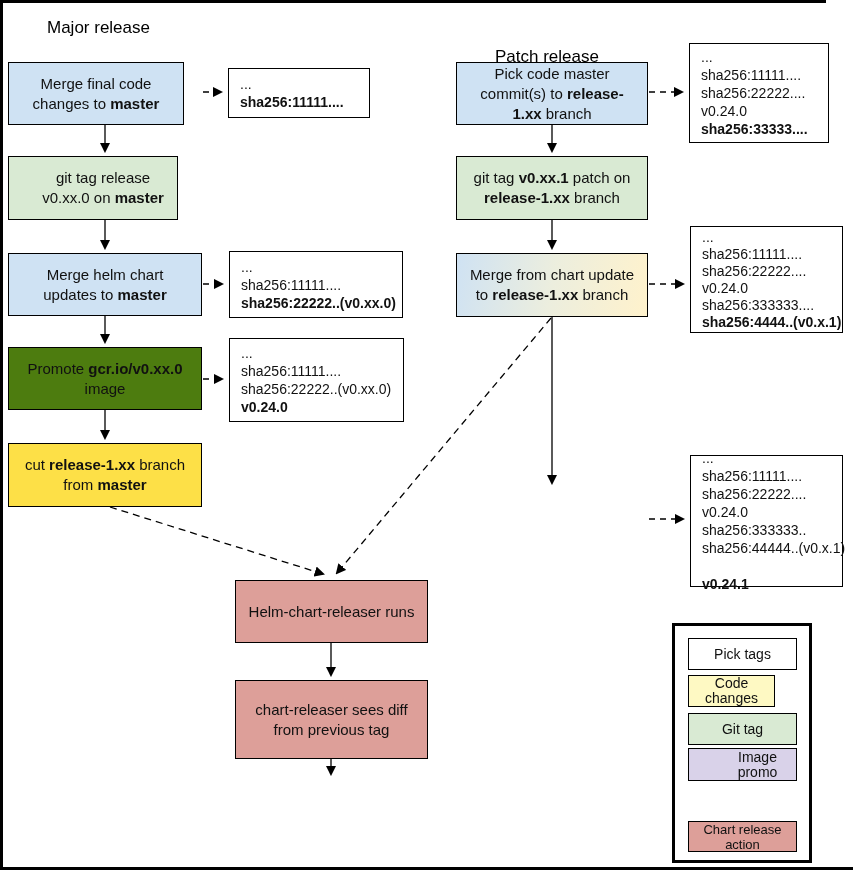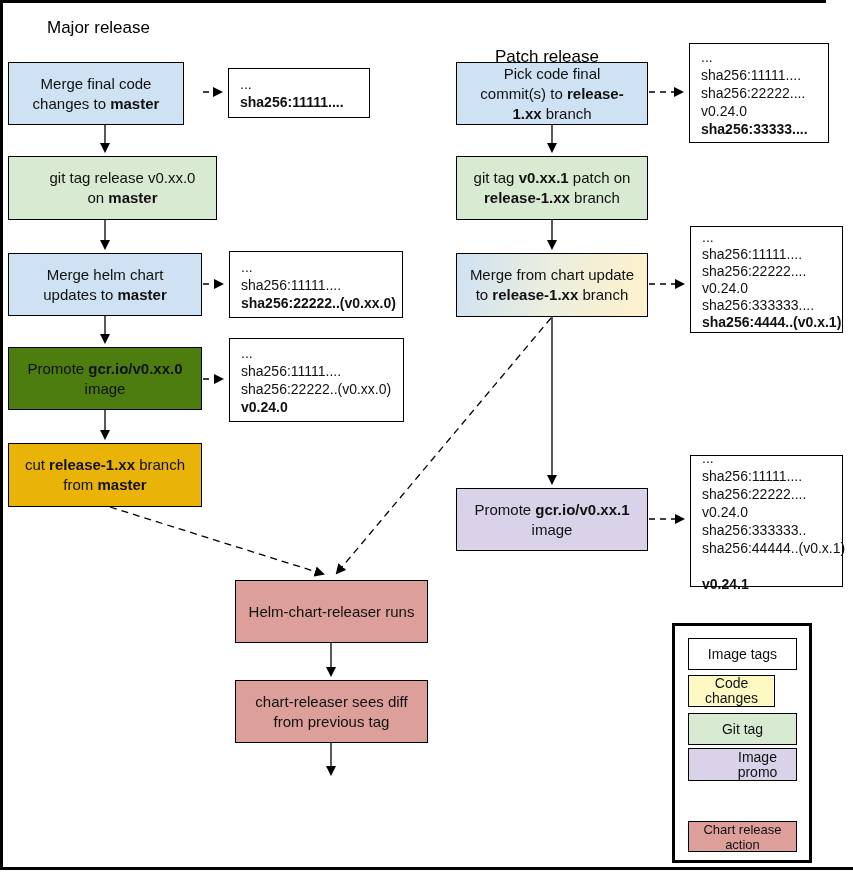--- a/index.html
+++ b/index.html
@@ -67,60 +67,57 @@
     <line x1="649" y1="284" x2="683" y2="284" stroke="#000" stroke-width="1.3" stroke-dasharray="6 5" marker-end="url(#ah)"></line>
     <line x1="649" y1="519" x2="683" y2="519" stroke="#000" stroke-width="1.3" stroke-dasharray="6 5" marker-end="url(#ah)"></line>
 
     <line x1="110" y1="507" x2="323" y2="574" stroke="#000" stroke-width="1.3" stroke-dasharray="7 5" marker-end="url(#ah)"></line>
     <line x1="551" y1="318" x2="337" y2="573" stroke="#000" stroke-width="1.3" stroke-dasharray="7 5" marker-end="url(#ah)"></line>
   </svg>
 
   <div class="box" style="left: 8px; top: 62px; width: 176px; height: 63px; background: rgb(207, 226, 243);">
       <div><span>Merge final code changes to </span><span style="font-weight: bold;">master</span></div>
     </div>
-  <div class="box" style="left: 8px; top: 156px; width: 209px; height: 64px; background: rgb(217, 234, 211); padding-left: 32px;">
+  <div class="box" style="left: 8px; top: 156px; width: 170px; height: 64px; background: rgb(217, 234, 211); padding-left: 32px;">
       <div><span>git tag release v0.xx.0 on </span><span style="font-weight: bold;">master</span></div>
     </div>
   <div class="box" style="left: 8px; top: 253px; width: 194px; height: 63px; background: rgb(207, 226, 243);">
       <div><span>Merge helm chart updates to </span><span style="font-weight: bold;">master</span></div>
     </div>
   <div class="box" style="left: 8px; top: 347px; width: 194px; height: 63px; background: #4d7c0f;">
       <div><span>Promote </span><span style="font-weight: bold;">gcr.io/v0.xx.0</span><span> image</span></div>
     </div>
-  <div class="box" style="left: 8px; top: 443px; width: 194px; height: 64px; background: #eab308; align-items: center;">
+  <div class="box" style="left: 8px; top: 443px; width: 194px; height: 64px; background: #fde047; align-items: center;">
       <div><span>cut </span><span style="font-weight: bold;">release-1.xx</span><span> branch from </span><span style="font-weight: bold;">master</span></div>
     </div>
 
   <div class="anno" style="left:228px;top:68px;width:142px;height:50px;">
       <div>...</div>
       <div style="font-weight: bold;">sha256:11111....</div>
     </div>
   <div class="anno" style="left:229px;top:251px;width:174px;height:67px;">
       <div>...</div>
       <div>sha256:11111....</div>
       <div style="font-weight: bold;">sha256:22222..(v0.xx.0)</div>
     </div>
   <div class="anno" style="left:229px;top:338px;width:175px;height:84px;">
       <div>...</div>
       <div>sha256:11111....</div>
       <div>sha256:22222..(v0.xx.0)</div>
       <div style="font-weight: bold;">v0.24.0</div>
     </div>
 
   <div class="box" style="left: 456px; top: 62px; width: 192px; height: 63px; background: rgb(207, 226, 243);">
-      <div><span>Pick code final commit(s) to </span><span style="font-weight: bold;">release-1.xx</span><span> branch</span></div>
+      <div><span>Pick code master commit(s) to </span><span style="font-weight: bold;">release-1.xx</span><span> branch</span></div>
     </div>
   <div class="box" style="left: 456px; top: 156px; width: 192px; height: 64px; background: rgb(217, 234, 211);">
       <div><span>git tag </span><span style="font-weight: bold;">v0.xx.1</span><span> patch on </span><span style="font-weight: bold;">release-1.xx</span><span> branch</span></div>
     </div>
   <div class="box" style="left: 456px; top: 253px; width: 192px; height: 64px; background: linear-gradient(100deg, rgb(207, 226, 243) 0%, rgb(236, 238, 222) 50%, rgb(255, 242, 204) 100%);">
       <div><span>Merge from chart update to </span><span style="font-weight: bold;">release-1.xx</span><span> branch</span></div>
-    </div>
-  <div class="box" style="left: 456px; top: 488px; width: 192px; height: 63px; background: rgb(217, 210, 233);">
-      <div><span>Promote </span><span style="font-weight: bold;">gcr.io/v0.xx.1</span><span> image</span></div>
     </div>
 
   <div class="anno" style="left:689px;top:43px;width:140px;height:100px;">
       <div>...</div>
       <div>sha256:11111....</div>
       <div>sha256:22222....</div>
       <div>v0.24.0</div>
       <div style="font-weight: bold;">sha256:33333....</div>
     </div>
   <div class="anno tight" style="left:690px;top:226px;width:153px;height:107px;">
@@ -137,25 +134,25 @@
       <div>sha256:22222....</div>
       <div>v0.24.0</div>
       <div>sha256:333333..</div>
       <div>sha256:44444..(v0.x.1)</div>
       <div style="font-weight: bold; margin-top: 18px;">v0.24.1</div>
     </div>
 
   <div class="box" style="left: 235px; top: 580px; width: 193px; height: 63px; background: rgb(221, 159, 153);">
       <div><span>Helm-chart-releaser runs</span></div>
     </div>
-  <div class="box" style="left: 235px; top: 680px; width: 193px; height: 63px; background: rgb(221, 159, 153);">
+  <div class="box" style="left: 235px; top: 680px; width: 193px; height: 79px; background: rgb(221, 159, 153);">
       <div><span>chart-releaser sees diff from previous tag</span></div>
     </div>
 
   <div class="legend" style="left:672px;top:623px;width:140px;height:240px;">
-    <div class="legend-item" style="left: 13px; top: 12px; width: 109px; height: 32px; background: rgb(255, 255, 255);">Image tags</div>
+    <div class="legend-item" style="left: 13px; top: 12px; width: 109px; height: 32px; background: rgb(255, 255, 255);">Pick tags</div>
     <div class="legend-item" style="left: 13px; top: 49px; width: 87px; height: 32px; background: #fef9c3;">Code changes</div>
     <div class="legend-item" style="left: 13px; top: 87px; width: 109px; height: 32px; background: rgb(217, 234, 211);">Git tag</div>
     <div class="legend-item" style="left: 13px; top: 122px; width: 109px; height: 33px; background: rgb(217, 210, 233); padding-left: 30px;">Image promo</div>
     <div class="legend-item twoline" style="left: 13px; top: 195px; width: 109px; height: 31px; background: rgb(221, 159, 153);">Chart release action</div>
   </div>
 
 </div>
 
 </body></html>

